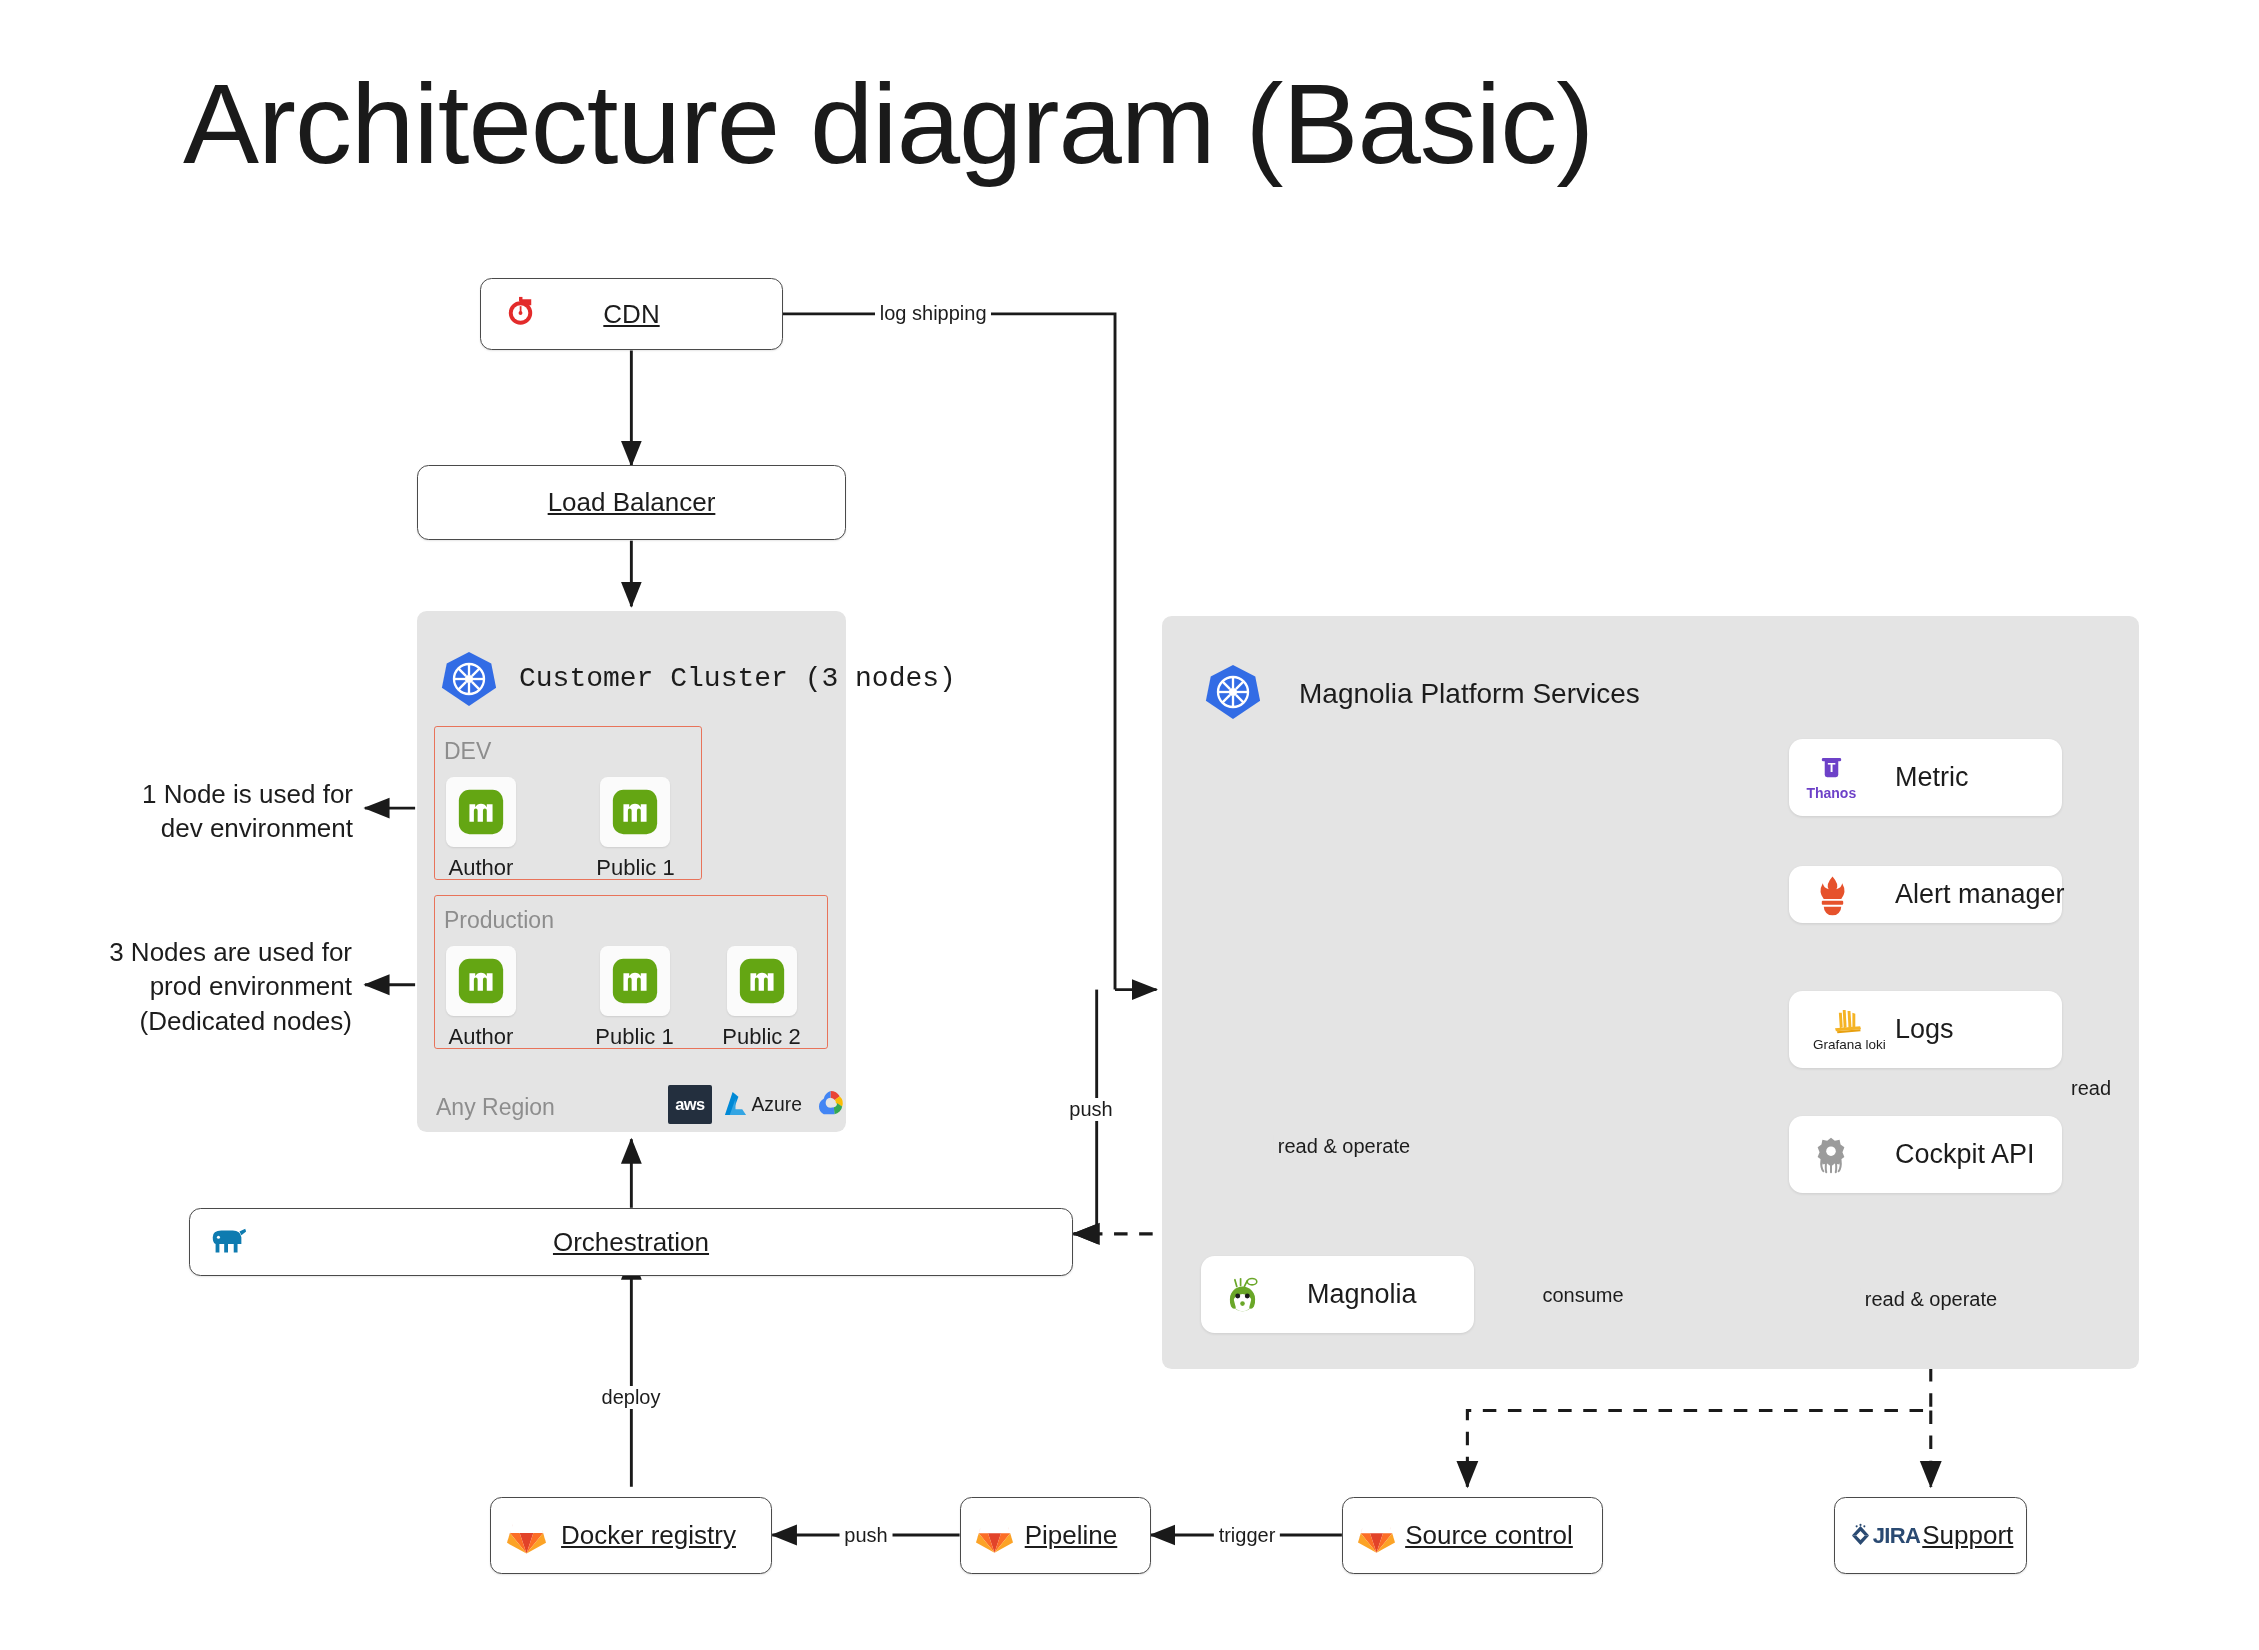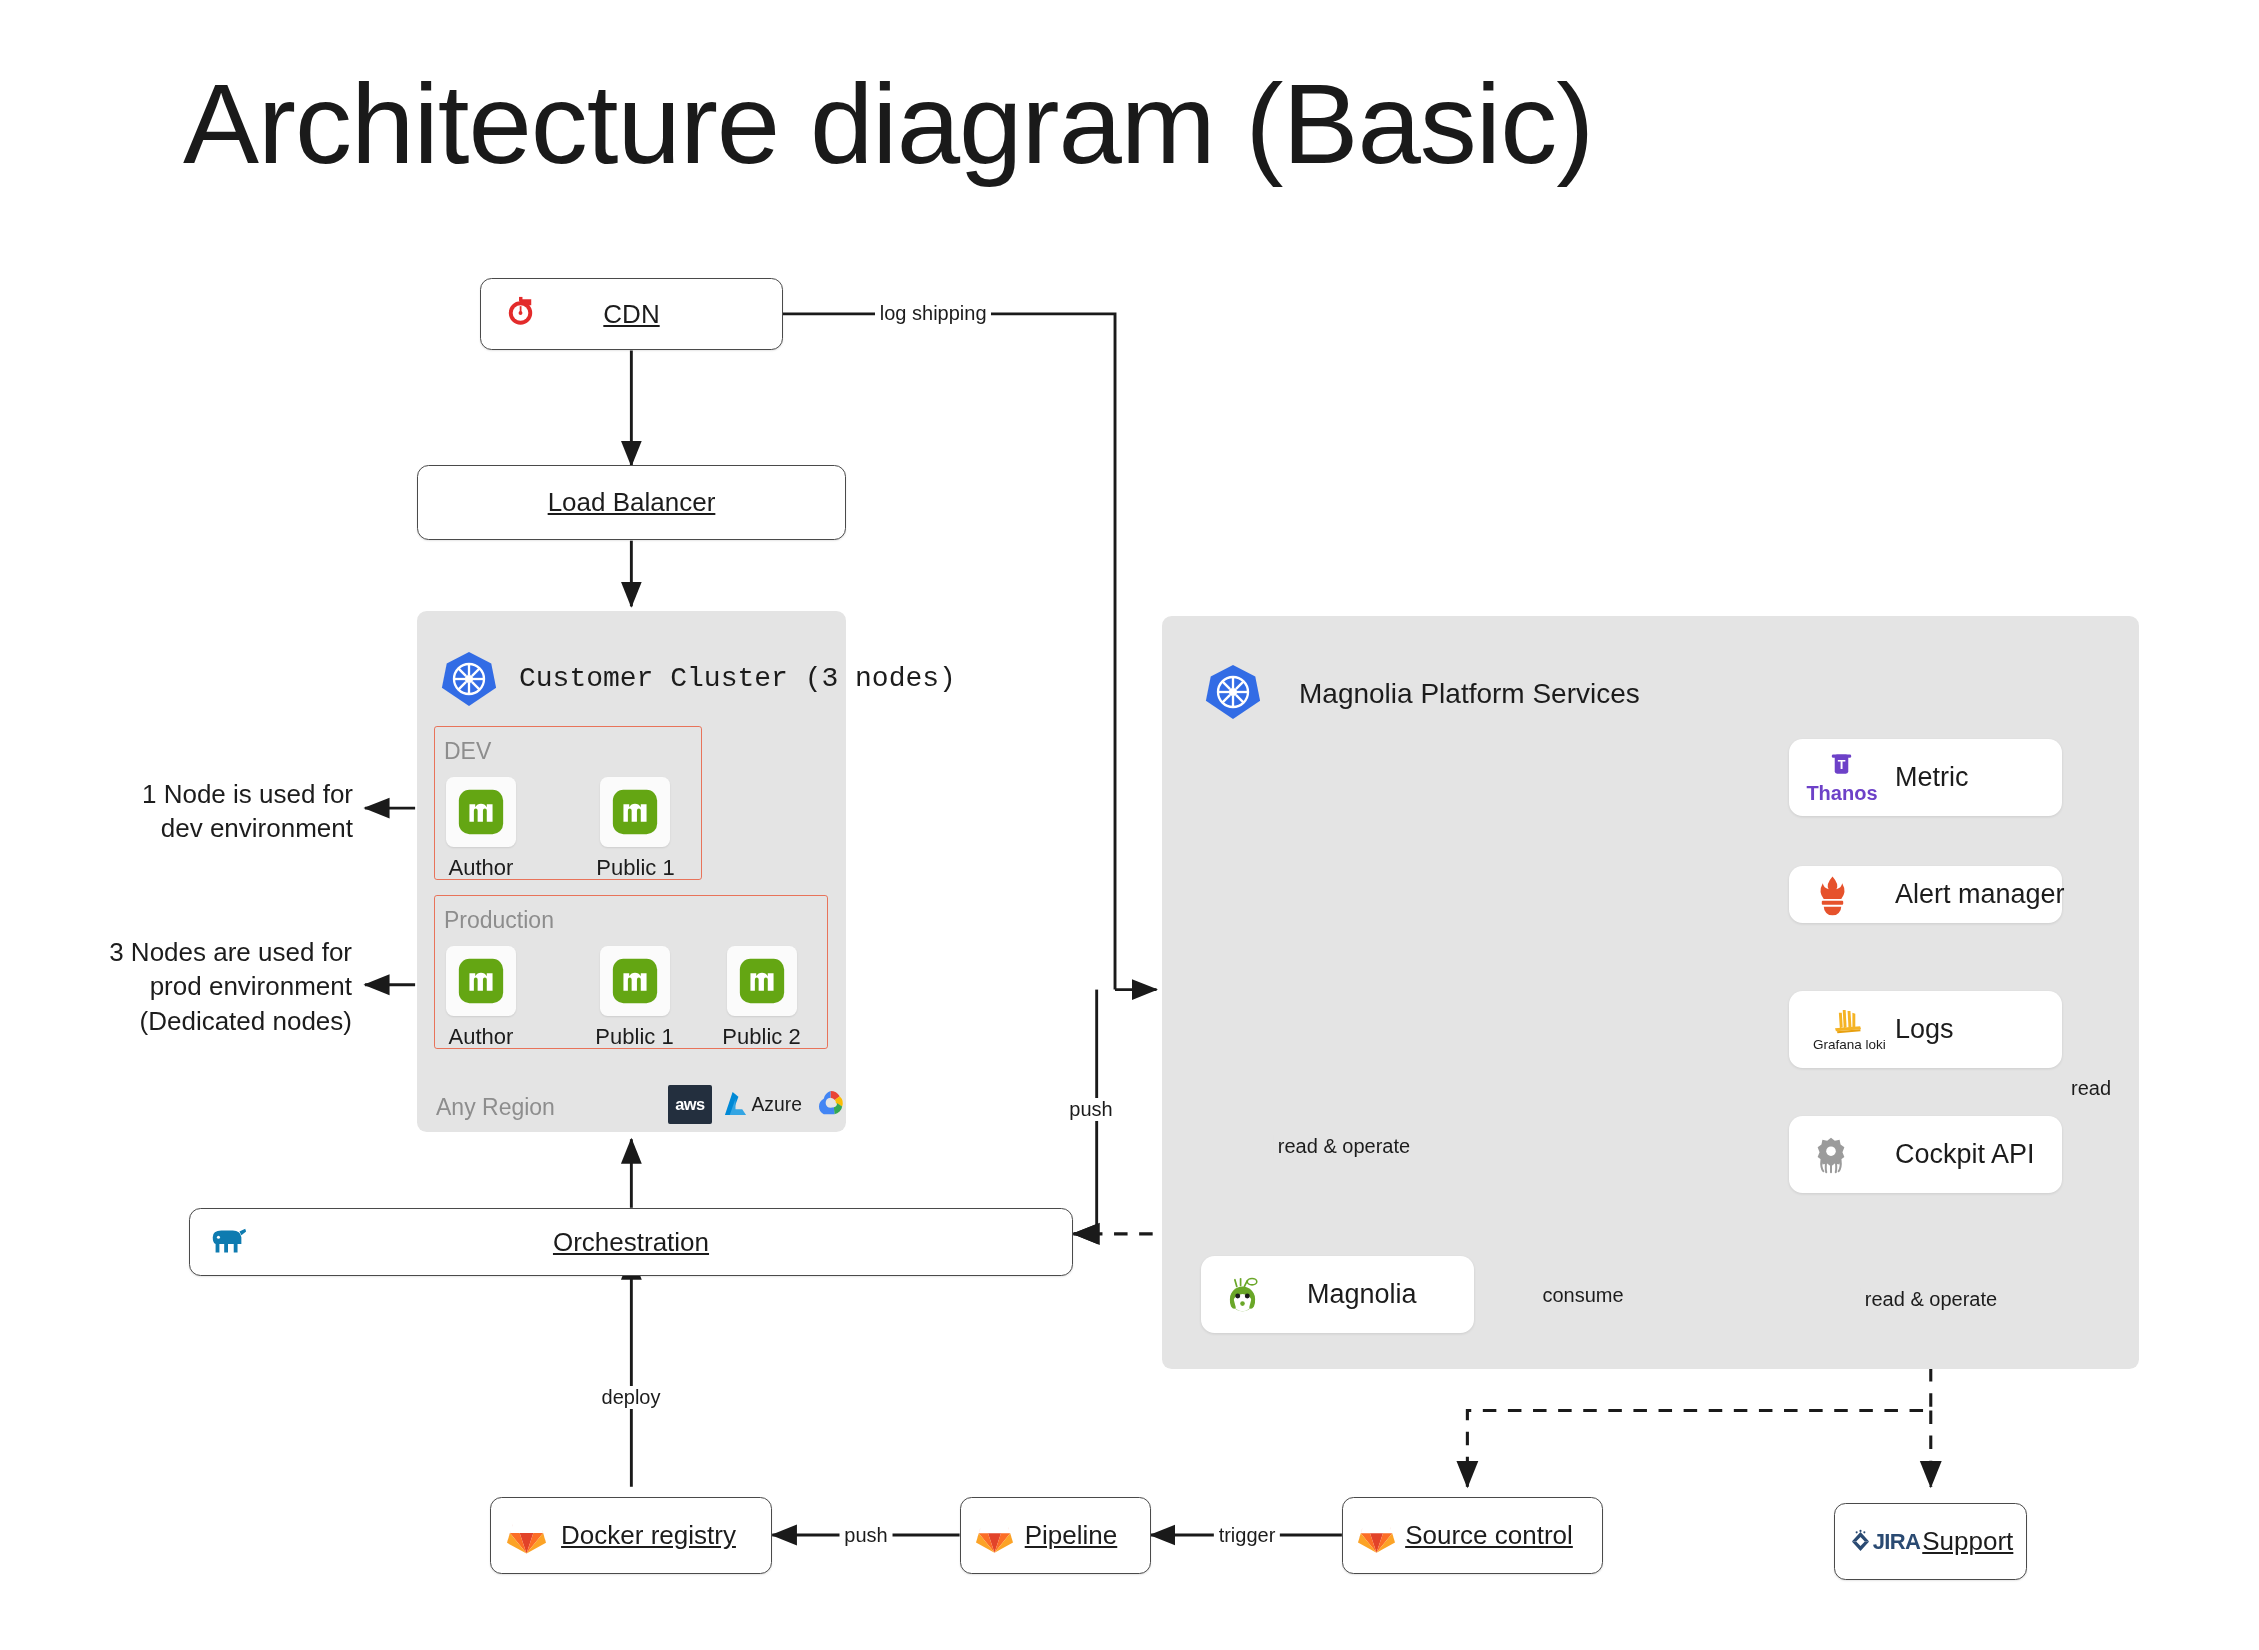--- a/index.html
+++ b/index.html
@@ -365,21 +365,21 @@
   </span>
   <div class="panel-title" style="left:1299px; top:678px;">Magnolia Platform Services</div>
 
   <div class="card" style="left:1789px; top:739px; width:273px; height:77px;">
     <span class="cicon" style="flex-direction:column;">
       <svg width="29" height="29" viewBox="0 0 30 30" style="font-size:28px">
         <rect x="8" y="3" width="14" height="20" rx="2.5" fill="#6d41c8"></rect>
         <rect x="5" y="3" width="20" height="3.5" rx="1.4" fill="#6d41c8"></rect>
         <text x="15" y="18" font-size="13" font-weight="700" fill="#ffffff" text-anchor="middle" font-family="Liberation Sans, sans-serif">T</text>
       </svg>
-      <span style="font-size:20px;color:#6d41c8;font-weight:700;margin-top:1px;">Thanos</span>
+      <span style="font-size:14px;color:#6d41c8;font-weight:700;margin-top:1px;">Thanos</span>
     </span>
     <span class="clabel">Metric</span>
   </div>
 
   <div class="card" style="left:1789px; top:866px; width:273px; height:57px;">
     <span class="cicon" style="left:25px;">
       <svg width="37" height="41" viewBox="0 0 38 42">
         <path d="M19,2 q7,8 4,13 q5,-1 6,-6 q5,9 -1,16 h-18 q-6,-7 -1,-16 q1,5 6,6 q-3,-5 4,-13 z" fill="#e6522c"></path>
         <rect x="8" y="27" width="22" height="4" rx="1" fill="#e6522c"></rect>
         <path d="M10,33 h18 a9,9 0 0 1 -18,0 z" fill="#e6522c"></path>
@@ -482,21 +482,21 @@
         <path d="M4,17 L1,27 L21,38 z" fill="#fca326"></path>
         <path d="M1,27 L4,17 L8,4 z" fill="#e24329"></path>
         <path d="M21,38 L28,17 L38,17 z" fill="#fc6d26"></path>
         <path d="M38,17 L41,27 L21,38 z" fill="#fca326"></path>
         <path d="M41,27 L38,17 L34,4 z" fill="#e24329"></path>
       </svg>
     </span>
     <span class="nlabel" style="margin-left:33px;">Source control</span>
   </div>
 
-  <div class="node" style="left:1834px; top:1497px; width:193px; height:77px;margin-top:6px;">
+  <div class="node" style="left:1834px; top:1497px; width:193px; height:77px;">
     <span style="display:flex;align-items:center;margin-right:1.9px;">
       <svg width="25" height="25" viewBox="0 0 26 26">
         <path d="M13,3 L22,13 L17.5,13 L13,8.2 L8.5,13 L4,13 z" fill="#2a4a72"></path>
         <path d="M13,23 L4,13 L8.5,13 L13,17.8 L17.5,13 L22,13 z" fill="#2a4a72"></path>
         <circle cx="9" cy="3.5" r="1.1" fill="#2a4a72"></circle>
         <circle cx="13" cy="2" r="1.1" fill="#2a4a72"></circle>
         <circle cx="17" cy="3.5" r="1.1" fill="#2a4a72"></circle>
       </svg>
       <span style="font-size:22px;font-weight:700;color:#2a4a72;letter-spacing:-0.6px;">JIRA</span>
     </span>

